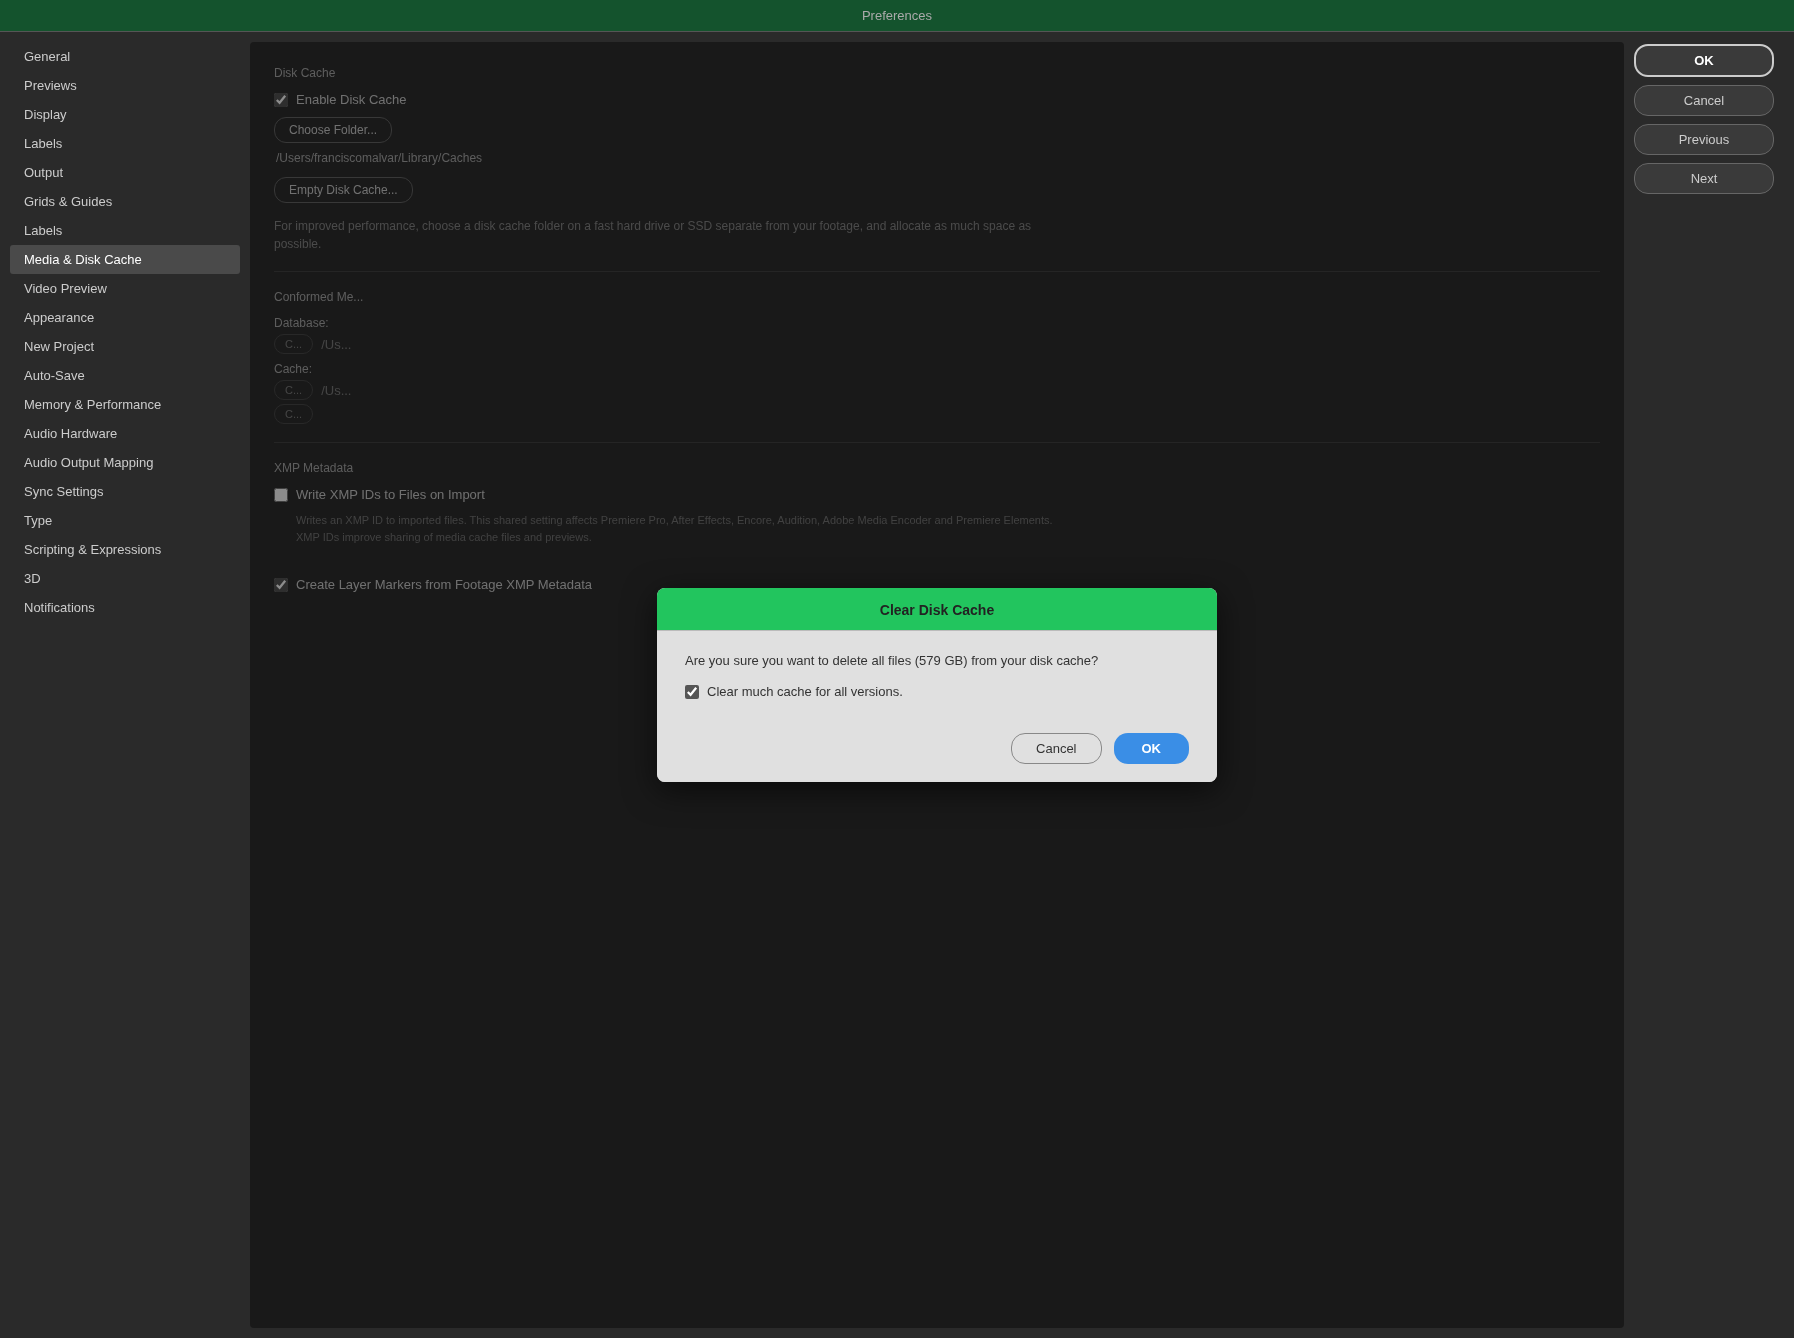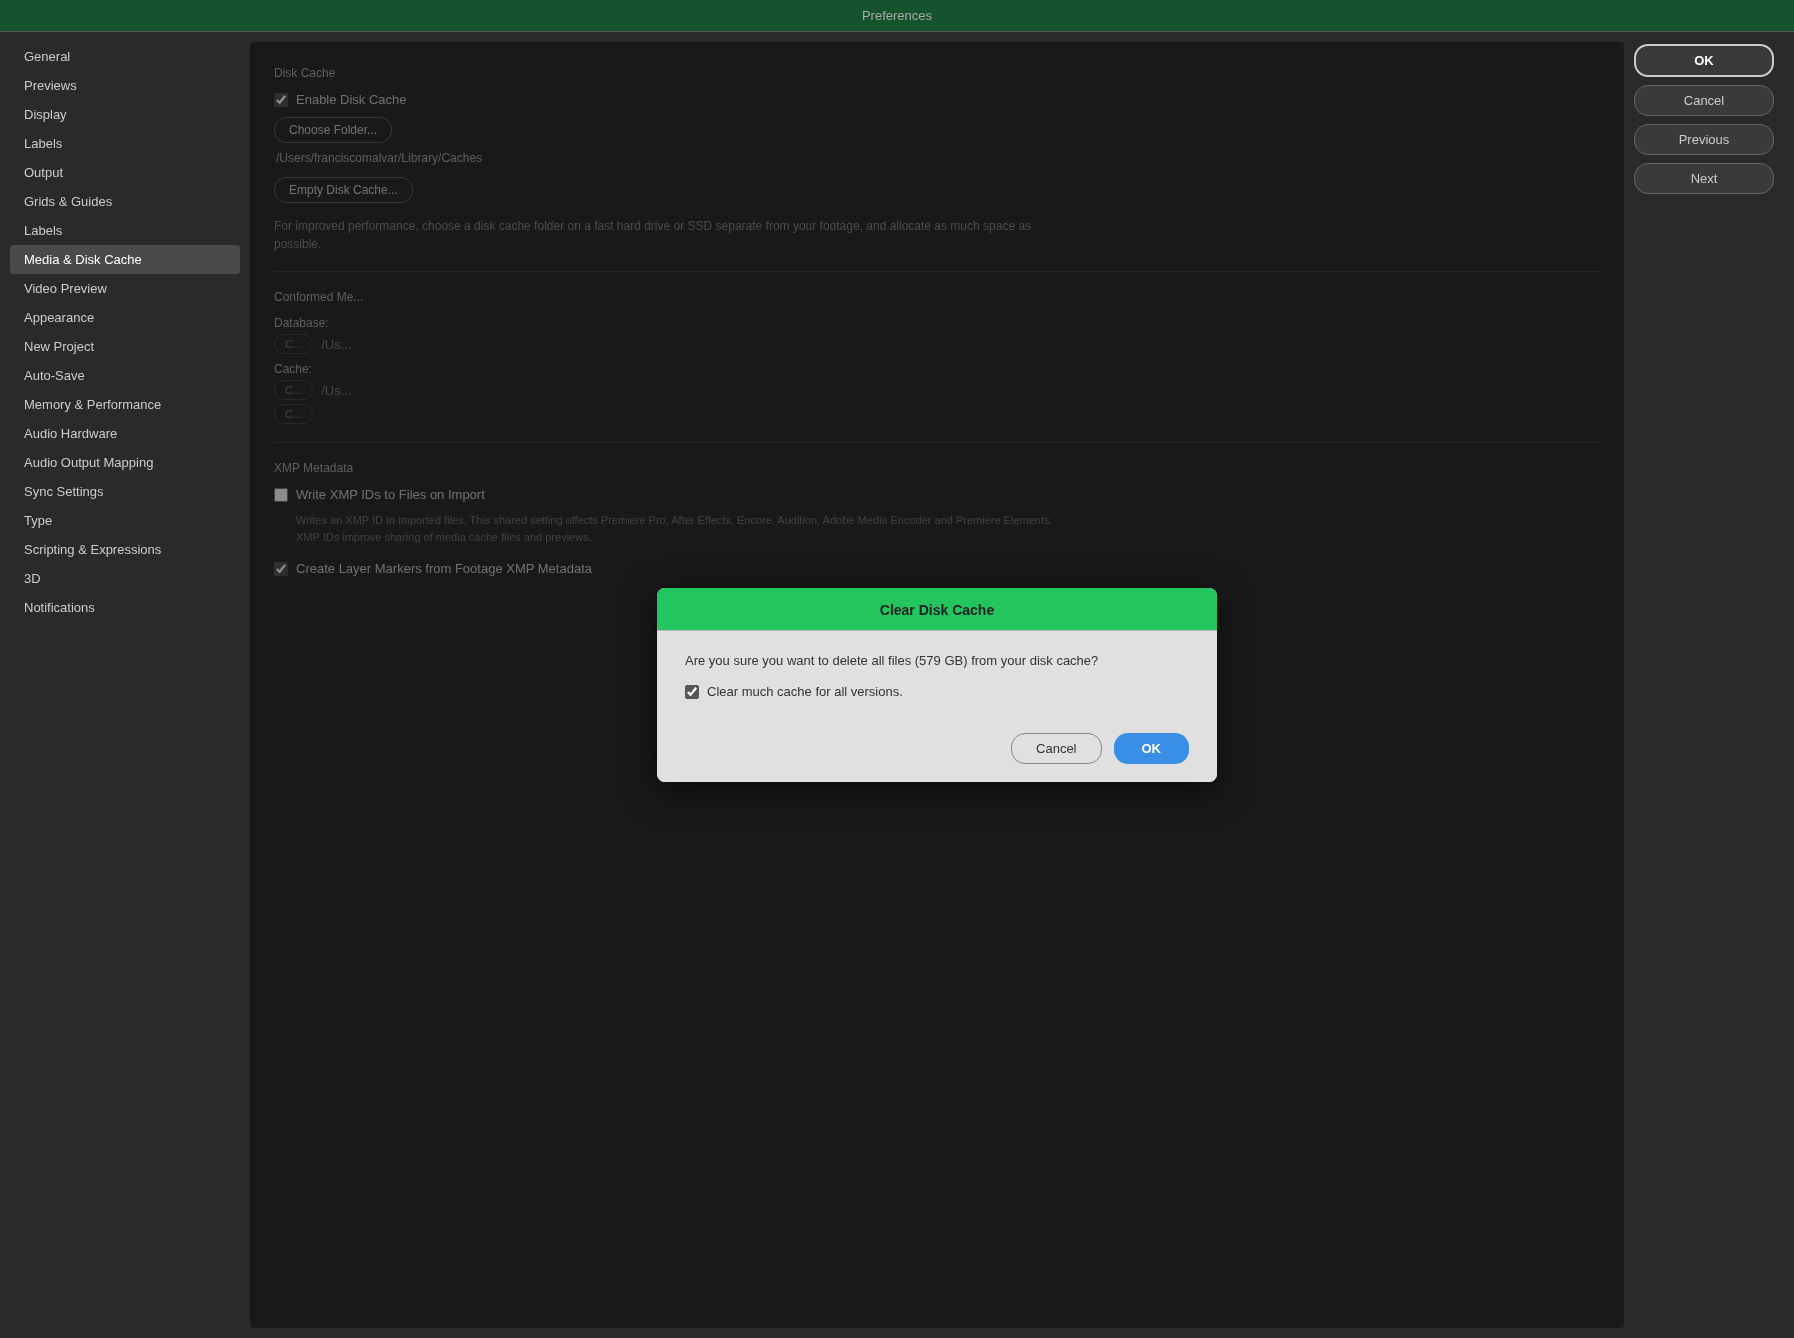--- a/index.html
+++ b/index.html
@@ -345,21 +345,21 @@
     
     <div class="xmp-section">
       <div class="section-header">XMP Metadata</div>
 
       <div class="checkbox-row">
         <input type="checkbox" id="writeXmp" style="">
         <label for="writeXmp">Write XMP IDs to Files on Import</label>
       </div>
       <div class="xmp-description">Writes an XMP ID to imported files. This shared setting affects Premiere Pro, After Effects, Encore, Audition, Adobe Media Encoder and Premiere Elements. XMP IDs improve sharing of media cache files and previews.</div>
 
-      <div class="checkbox-row" style="margin-top:16px;">
+      <div class="checkbox-row" style="margin-top:32px;">
         <input type="checkbox" id="createLayerMarkers" checked="" style="">
         <label for="createLayerMarkers">Create Layer Markers from Footage XMP Metadata</label>
       </div>
     </div>
 
     
     <div class="modal-overlay">
       <div class="modal-dialog">
         <div class="modal-title-bar">Clear Disk Cache</div>
         <div class="modal-body">

